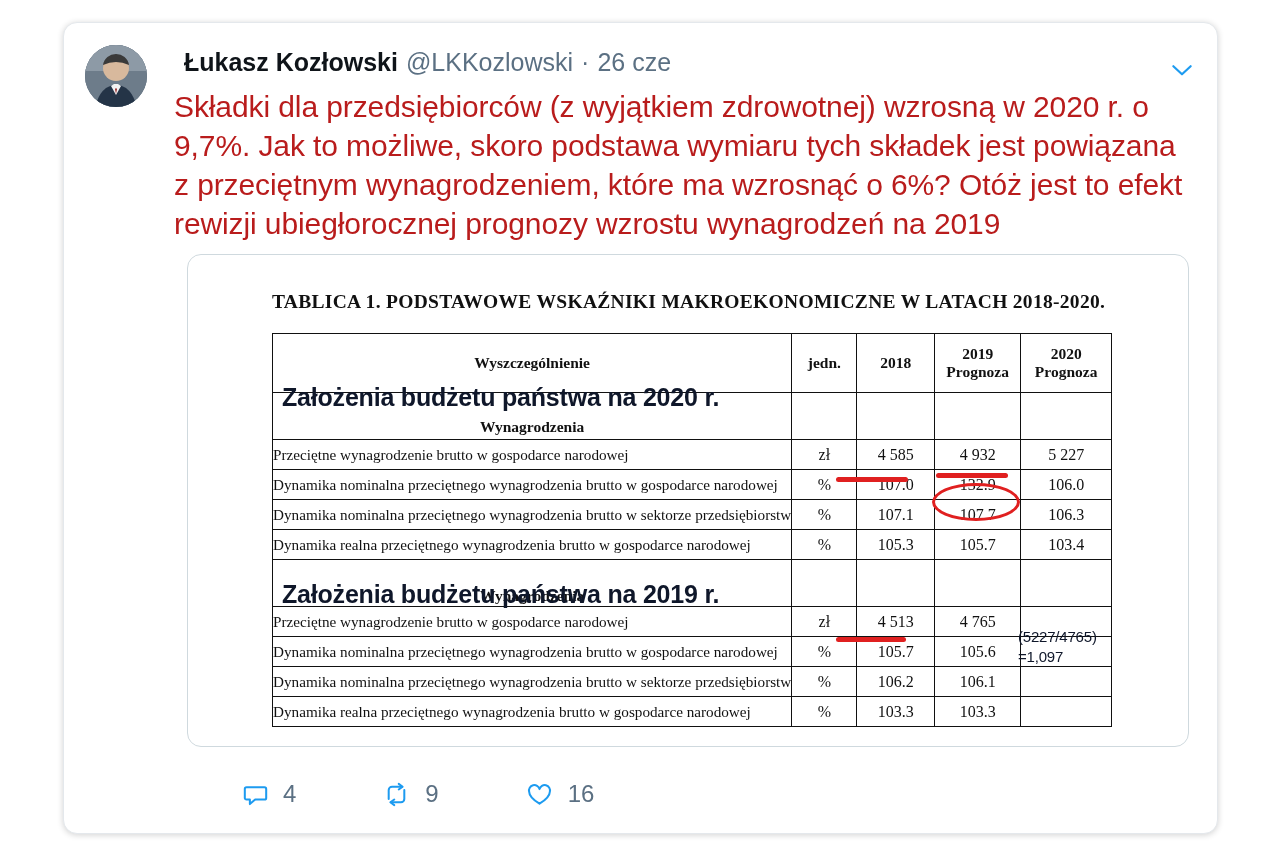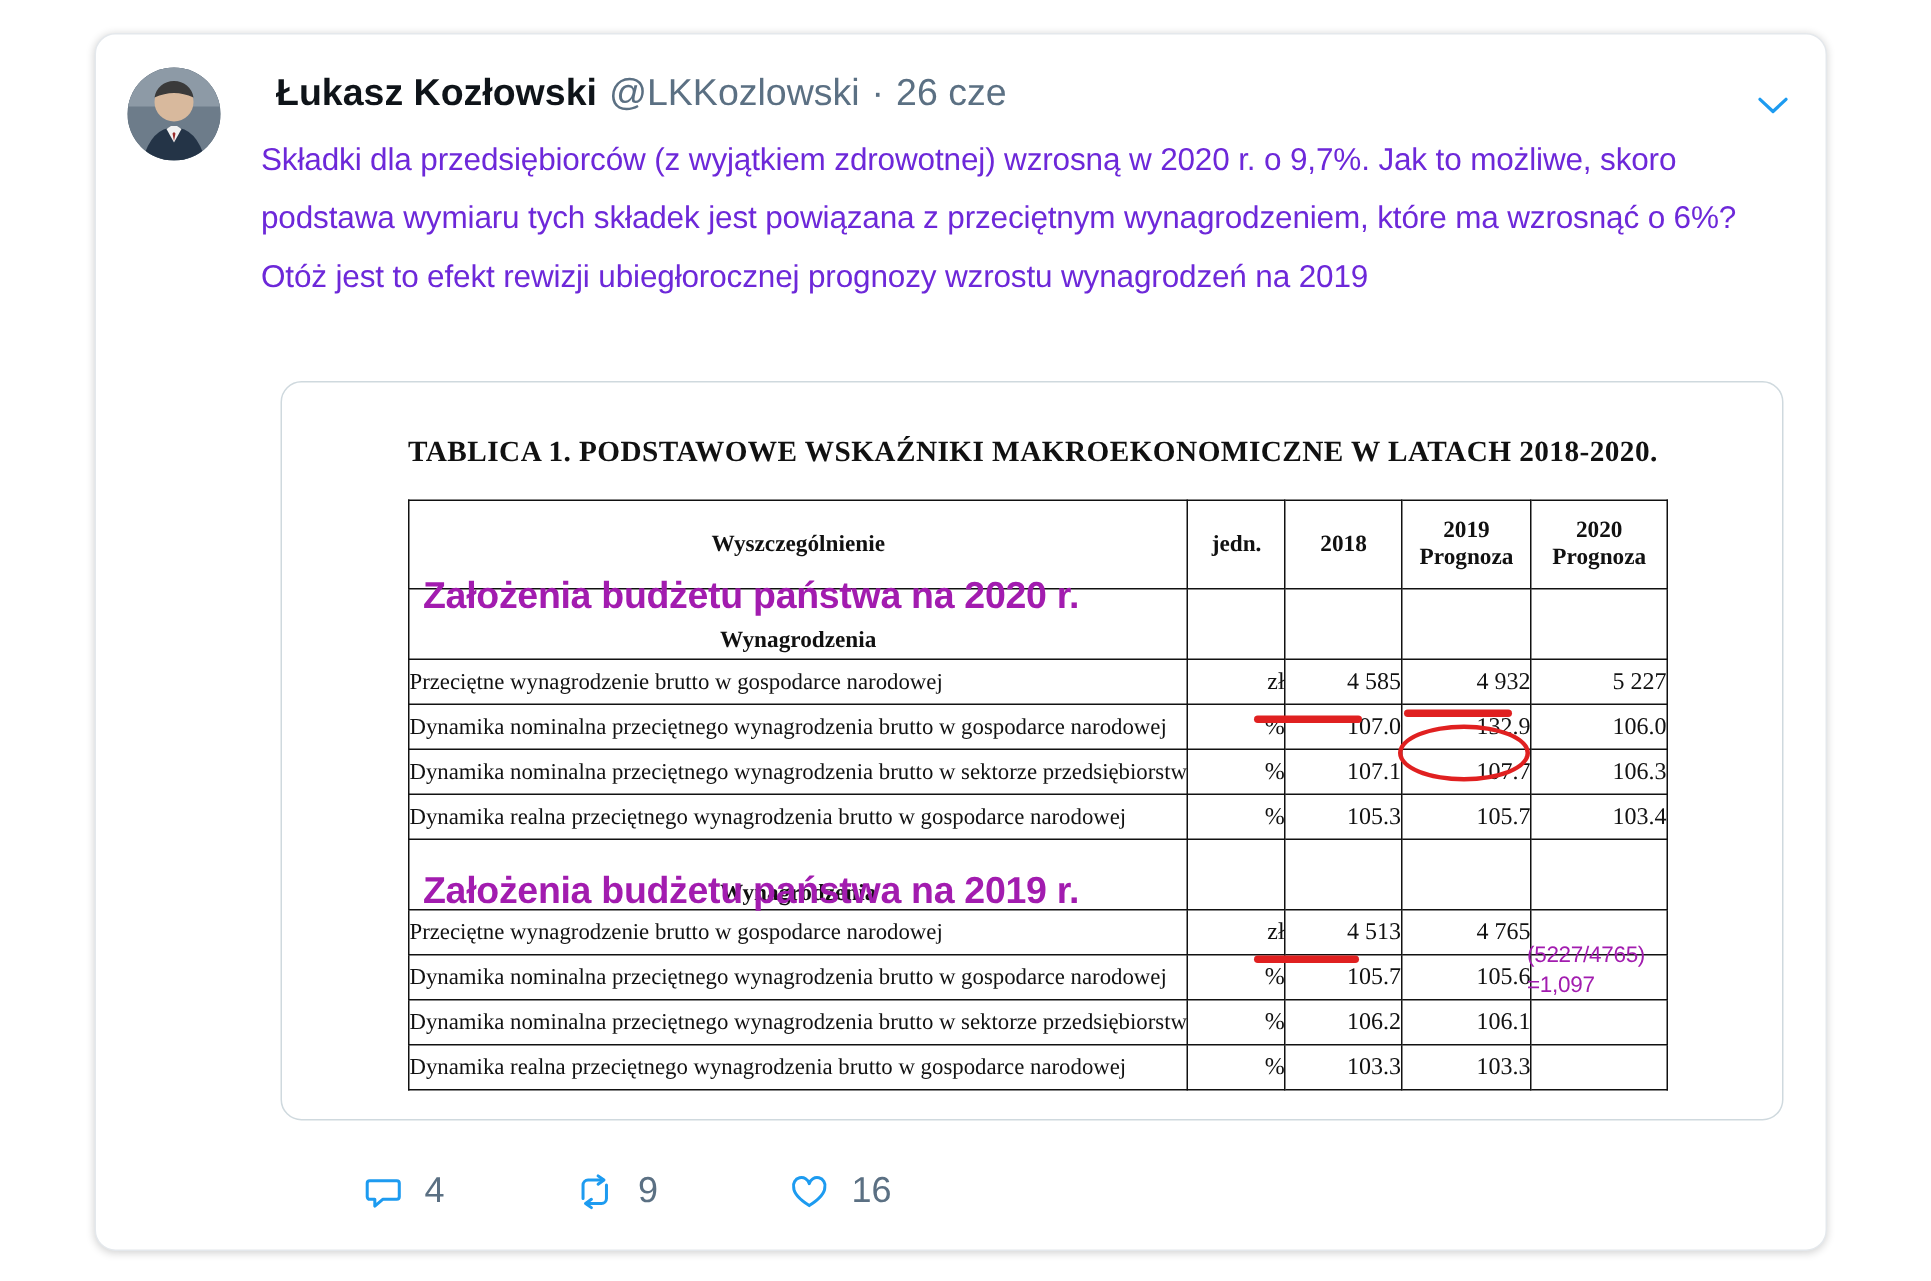--- a/index.html
+++ b/index.html
@@ -84,23 +84,23 @@
     width: 26px;
     height: 26px;
     cursor: pointer;
   }
 
   .tweet-text {
     position: absolute;
     left: 110px;
     top: 64px;
     width: 1020px;
-    font-size: 21px;
+    font-size: 30px;
     line-height: 39px;
-    color: #6d28d9;
+    color: #b91c1c;
     letter-spacing: -0.1px;
   }
 
   
   .embed {
     position: absolute;
     left: 123px;
     top: 231px;
     width: 1002px;
     height: 493px;
@@ -162,21 +162,21 @@
     padding: 4px 6px 4px 8px;
     border-left: 1px solid #111;
     border-right: 1px solid #111;
     border-top: none;
     border-bottom: none;
     height: 29px;
     white-space: nowrap;
   }
   td.cell {
     font-size: 16px;
-    text-align: right;
+    text-align: center;
     border-left: 1px solid #111;
     border-right: 1px solid #111;
     border-top: none;
     border-bottom: none;
     height: 29px;
     position: relative;
   }
   tr.last-row td { border-bottom: 1px solid #111; }
 
   td.section {
@@ -197,21 +197,21 @@
   .sub-head {
     text-align: center;
     font-size: 15.5px;
     font-weight: bold;
     font-family: "Liberation Serif", serif;
   }
 
   
   .red-note {
     position: absolute;
-    color: #a21caf;
+    color: #0f172a;
     font-family: "Liberation Sans", sans-serif;
     font-size: 25px;
     font-weight: bold;
     white-space: nowrap;
     letter-spacing: -0.2px;
   }
   .red-note.small {
     font-size: 15px;
     font-weight: normal;
     line-height: 20px;

